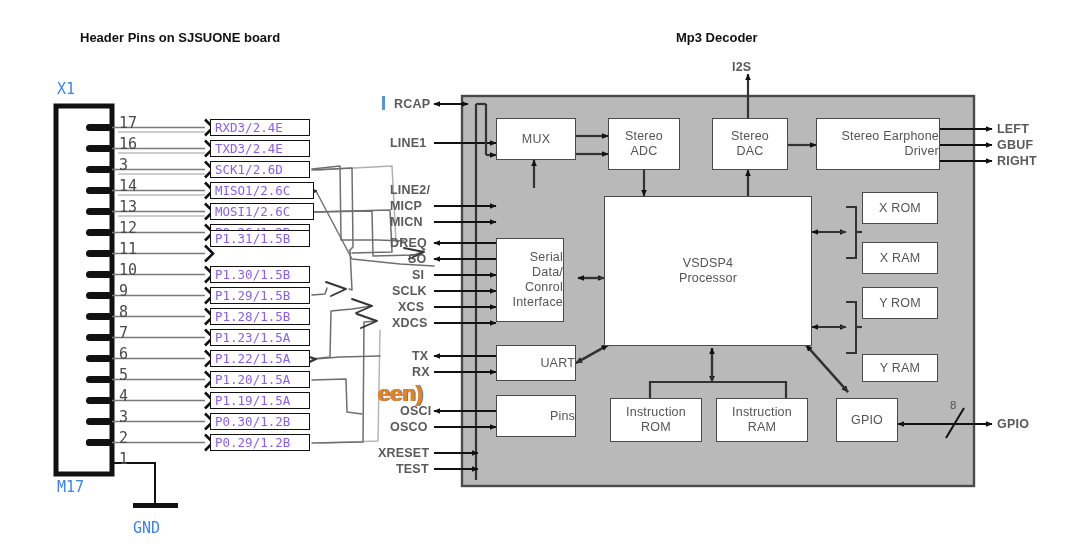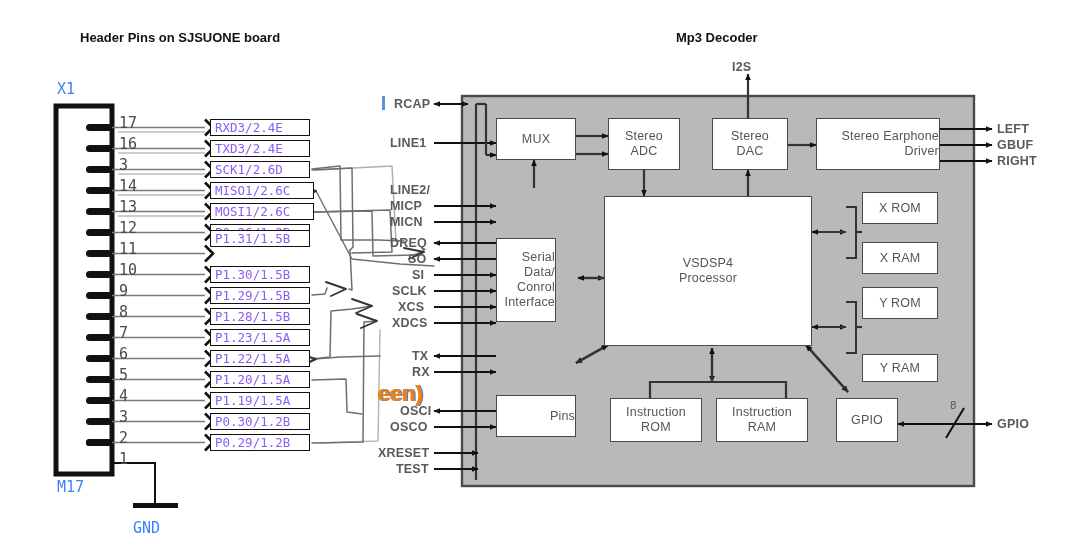--- a/index.html
+++ b/index.html
@@ -375,21 +375,21 @@
     <span style="white-space:pre-line;">Stereo
 DAC</span>
     </div>
 
   <div class="blk left" style="left:816px;top:118px;width:124px;height:52px;">
     <span style="white-space:pre-line;">Stereo Earphone
 Driver</span>
     </div>
 
 
-  <div class="blk left" style="left:496px;top:238px;width:60px;height:84px;">
+  <div class="blk left" style="left:496px;top:238px;width:68px;height:84px;">
     <span style="white-space:pre-line;">Serial
 Data/
 Conrol
 Interface</span>
     </div>
 
   <div class="blk" style="left:604px;top:196px;width:208px;height:150px;">
     <span style="white-space:pre-line;">VSDSP4
 Processor</span>
     </div>
@@ -400,20 +400,23 @@
   <div class="blk" style="left:862px;top:242px;width:76px;height:32px;">
     <span>X RAM</span>
     </div>
   <div class="blk" style="left:862px;top:287px;width:76px;height:32px;">
     <span>Y ROM</span>
     </div>
   <div class="blk" style="left:862px;top:354px;width:76px;height:28px;">
     <span>Y RAM</span>
     </div>
 
+  <div class="blk left" style="left:496px;top:345px;width:80px;height:36px;">
+    <span>UART</span>
+    </div>
   <div class="blk left" style="left:496px;top:395px;width:80px;height:42px;">
     <span>Pins</span>
     </div>
 
   <div class="blk" style="left:610px;top:398px;width:92px;height:44px;">
     <span style="white-space:pre-line;">Instruction
 ROM</span>
     </div>
   <div class="blk" style="left:716px;top:398px;width:92px;height:44px;">
     <span style="white-space:pre-line;">Instruction

